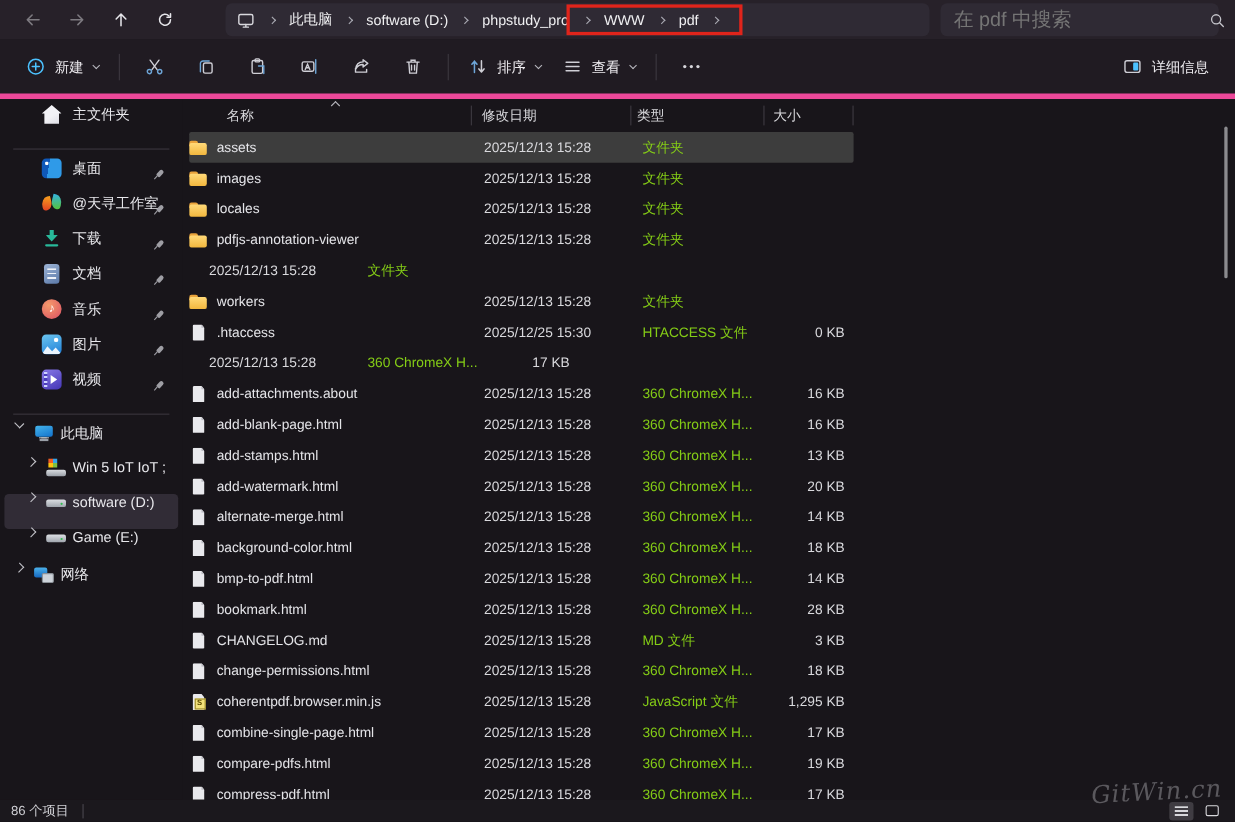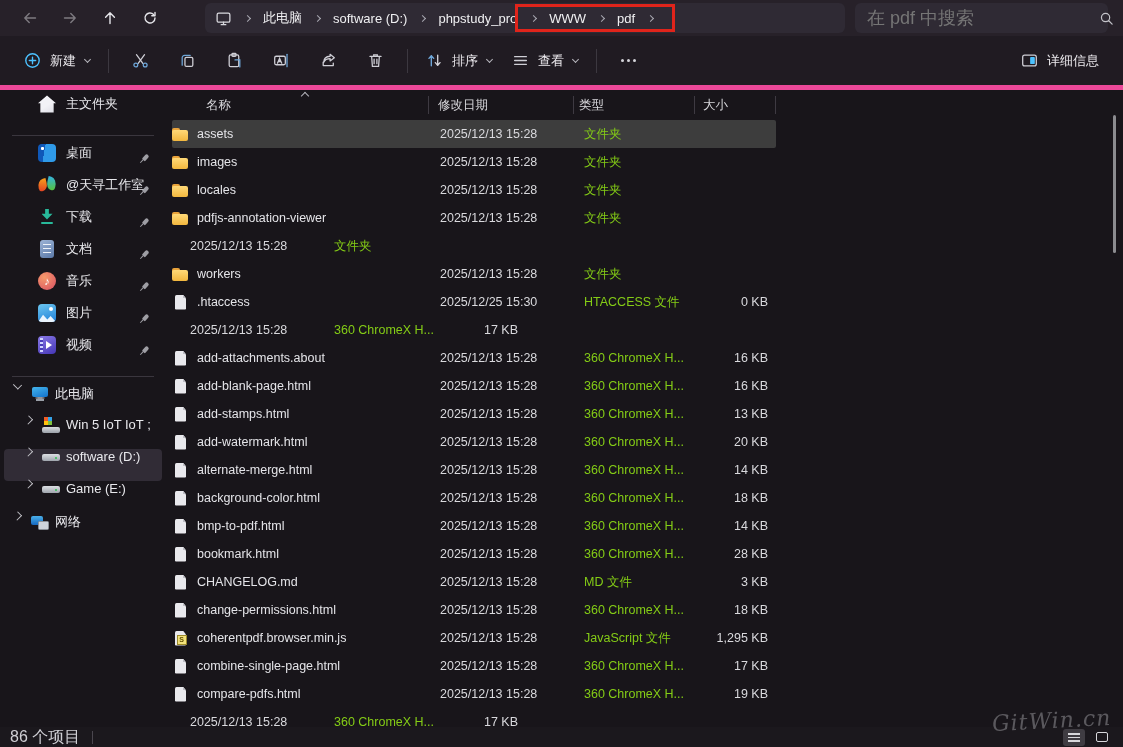--- a/index.html
+++ b/index.html
@@ -89,21 +89,21 @@
   .fi { width:17px; height:15px; position:relative; flex:0 0 17px; }
   .fi[data-icon="folder"]::before { content:""; position:absolute; left:0; top:1px; width:8px; height:5px; background:#e9a33b; border-radius:2px 2px 0 0; }
   .fi[data-icon="folder"]::after { content:""; position:absolute; left:0; top:3px; width:16px; height:11px; background:linear-gradient(#ffd978,#f2b73e); border-radius:2px; }
   .fi[data-icon="file"], .fi[data-icon="js"] { width:13px; flex-basis:13px; margin:0 2px; }
   .fi[data-icon="file"]::before, .fi[data-icon="js"]::before { content:""; position:absolute; left:1px; top:0; width:11px; height:15px; background:#e9e9ed; border-radius:1.5px; clip-path:polygon(0 0,72% 0,100% 26%,100% 100%,0 100%); }
   .fi[data-icon="file"]::after { content:""; position:absolute; left:8.9px; top:0; width:3.2px; height:3.9px; background:#bdbdc4; clip-path:polygon(0 0,100% 100%,0 100%); }
   .fi[data-icon="js"]::after { content:"S"; position:absolute; left:2.5px; top:4px; width:8px; height:8.5px; background:#f3e27a; color:#5f4e00; font-size:7px; line-height:8.5px; text-align:center; font-weight:bold; border:1px solid #9c8a2a; }
   .vscroll { position:absolute; right:7px; top:25px; width:3px; height:138px; background:#8b8b8f; border-radius:2px; }
 
   
-  .statusbar { position:absolute; left:0; right:0; bottom:0; height:20px; background:#1b181d; display:flex; align-items:center; padding:0 10px; font-size:16px; color:#cfcfd4; }
+  .statusbar { position:absolute; left:0; right:0; bottom:0; height:20px; background:#1b181d; display:flex; align-items:center; padding:0 10px; font-size:12px; color:#cfcfd4; }
   .stdiv { width:1px; height:13px; background:#4a464e; margin-left:12px; }
   .viewtoggles { margin-left:auto; display:flex; gap:6px; align-items:center; }
   .vt { width:22px; height:17px; border-radius:3px; display:flex; align-items:center; justify-content:center; }
   .vt.active { background:#3f3c42; }
   .vt-lines { width:12px; height:9px; background:repeating-linear-gradient(#d8d8dc 0 1.5px,transparent 1.5px 3.6px); }
   .vt-box { width:12px; height:10px; border:1.4px solid #d8d8dc; border-radius:2px; }
 
   .watermark { position:absolute; right:12px; bottom:14px; font-family:"DejaVu Serif", serif; font-style:italic; font-size:22px; color:rgba(190,190,195,.4); transform:rotate(-3deg); letter-spacing:1px; z-index:9; pointer-events:none; }
 </style>
 </head>
@@ -545,20 +545,24 @@
         <span class="c-name">
           <span class="fi" data-icon="file"></span>
           <span>compare-pdfs.html</span>
         </span>
         <span class="c-date">2025/12/13 15:28</span>
         <span class="c-type">360 ChromeX H...</span>
         <span class="c-size">19 KB</span>
       </div>
 
       <div class="frow">
+        <span class="c-name">
+          <span class="fi" data-icon="file"></span>
+          <span>compress-pdf.html</span>
+        </span>
         <span class="c-date">2025/12/13 15:28</span>
         <span class="c-type">360 ChromeX H...</span>
         <span class="c-size">17 KB</span>
       </div>
     </div>
   <div class="vscroll"></div>
 </div>
 
 <div class="statusbar">
   <span>86 个项目</span>

